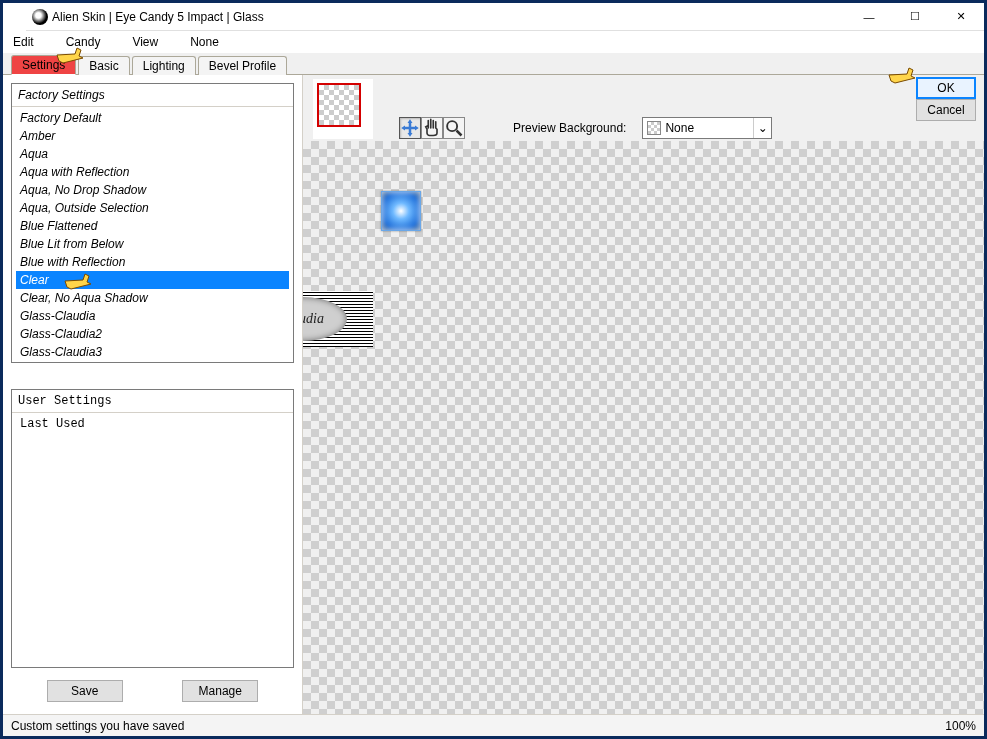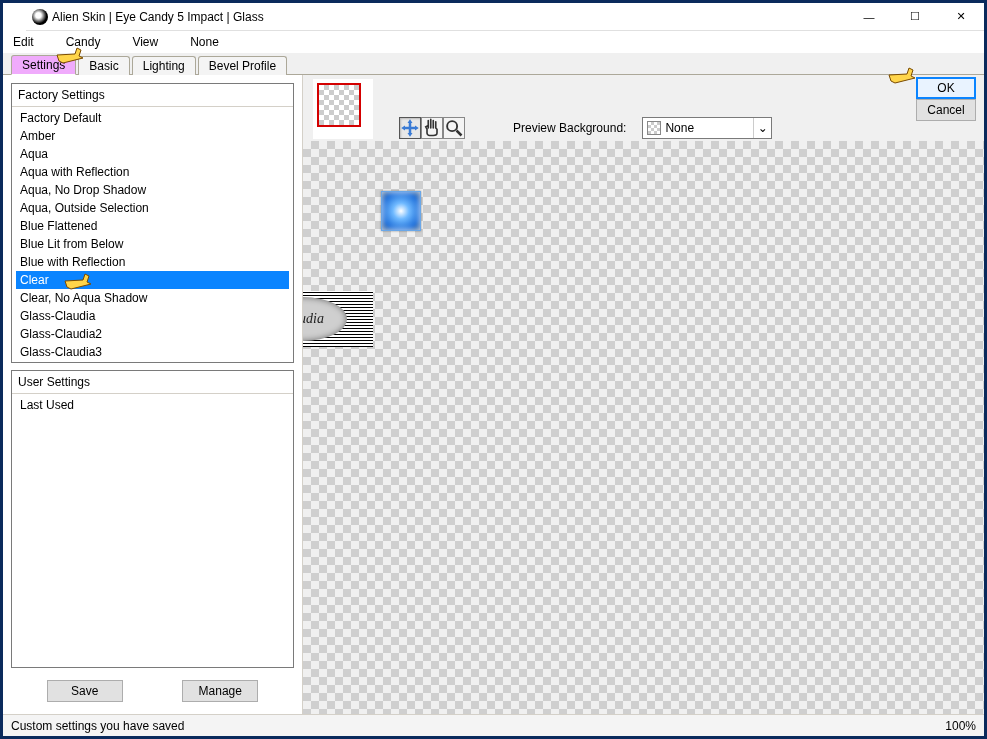--- a/index.html
+++ b/index.html
@@ -65,21 +65,21 @@
   .tab {
     padding: 2px 10px 2px 10px;
     border: 1px solid #aca899;
     border-bottom: none;
     background: #f4f4f4;
     border-radius: 3px 3px 0 0;
     position: relative;
     top: 1px;
     font-size: 12px;
   }
-  .tab.active { background: #f0abfc; top: 1px; border-bottom: 1px solid #fff; }
+  .tab.active { background: #ef4444; top: 1px; border-bottom: 1px solid #fff; }
   
   .main-area {
     flex: 1;
     display: flex;
     position: relative;
     overflow: hidden;
   }
   
   .left-panel {
     width: 300px;
@@ -90,22 +90,22 @@
     padding: 8px 8px 4px 8px;
   }
   .listbox {
     border: 1px solid #7a7a7a;
     background: #fff;
     position: relative;
     overflow: hidden;
     display: flex;
     flex-direction: column;
   }
-  .listbox.factory { height: 280px; margin-bottom: 7px; }
-  .listbox.user { flex: 1; margin-bottom: 8px; }
+  .listbox.factory { height: 280px; margin-bottom: 26px; font-style: italic; }
+  .listbox.user { flex: 1; margin-bottom: 8px; font-family: Liberation Mono, monospace; }
   .list-header {
     padding: 4px 6px;
     border-bottom: 1px solid #d4d0c8;
     font-size: 12px;
   }
   .list-body {
     flex: 1;
     overflow-y: auto;
     padding: 2px 4px;
   }

